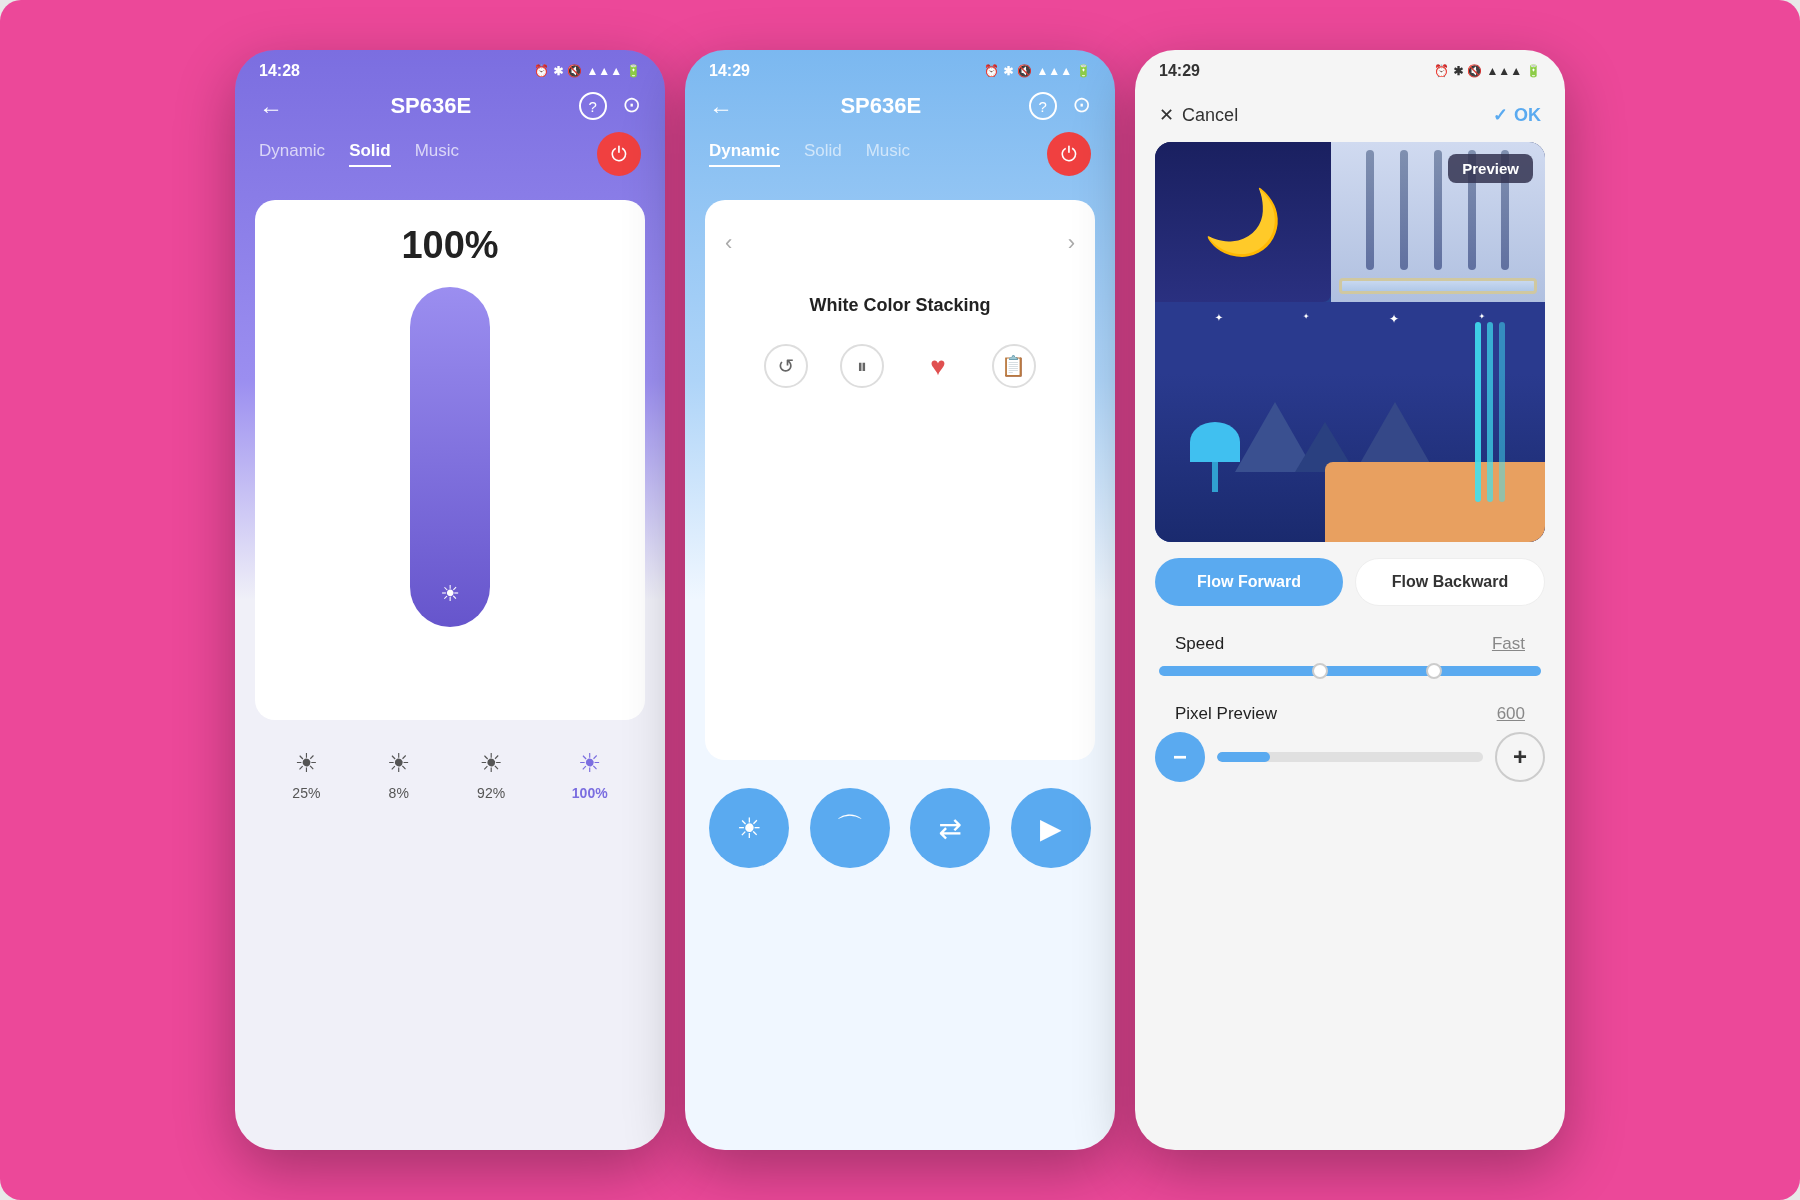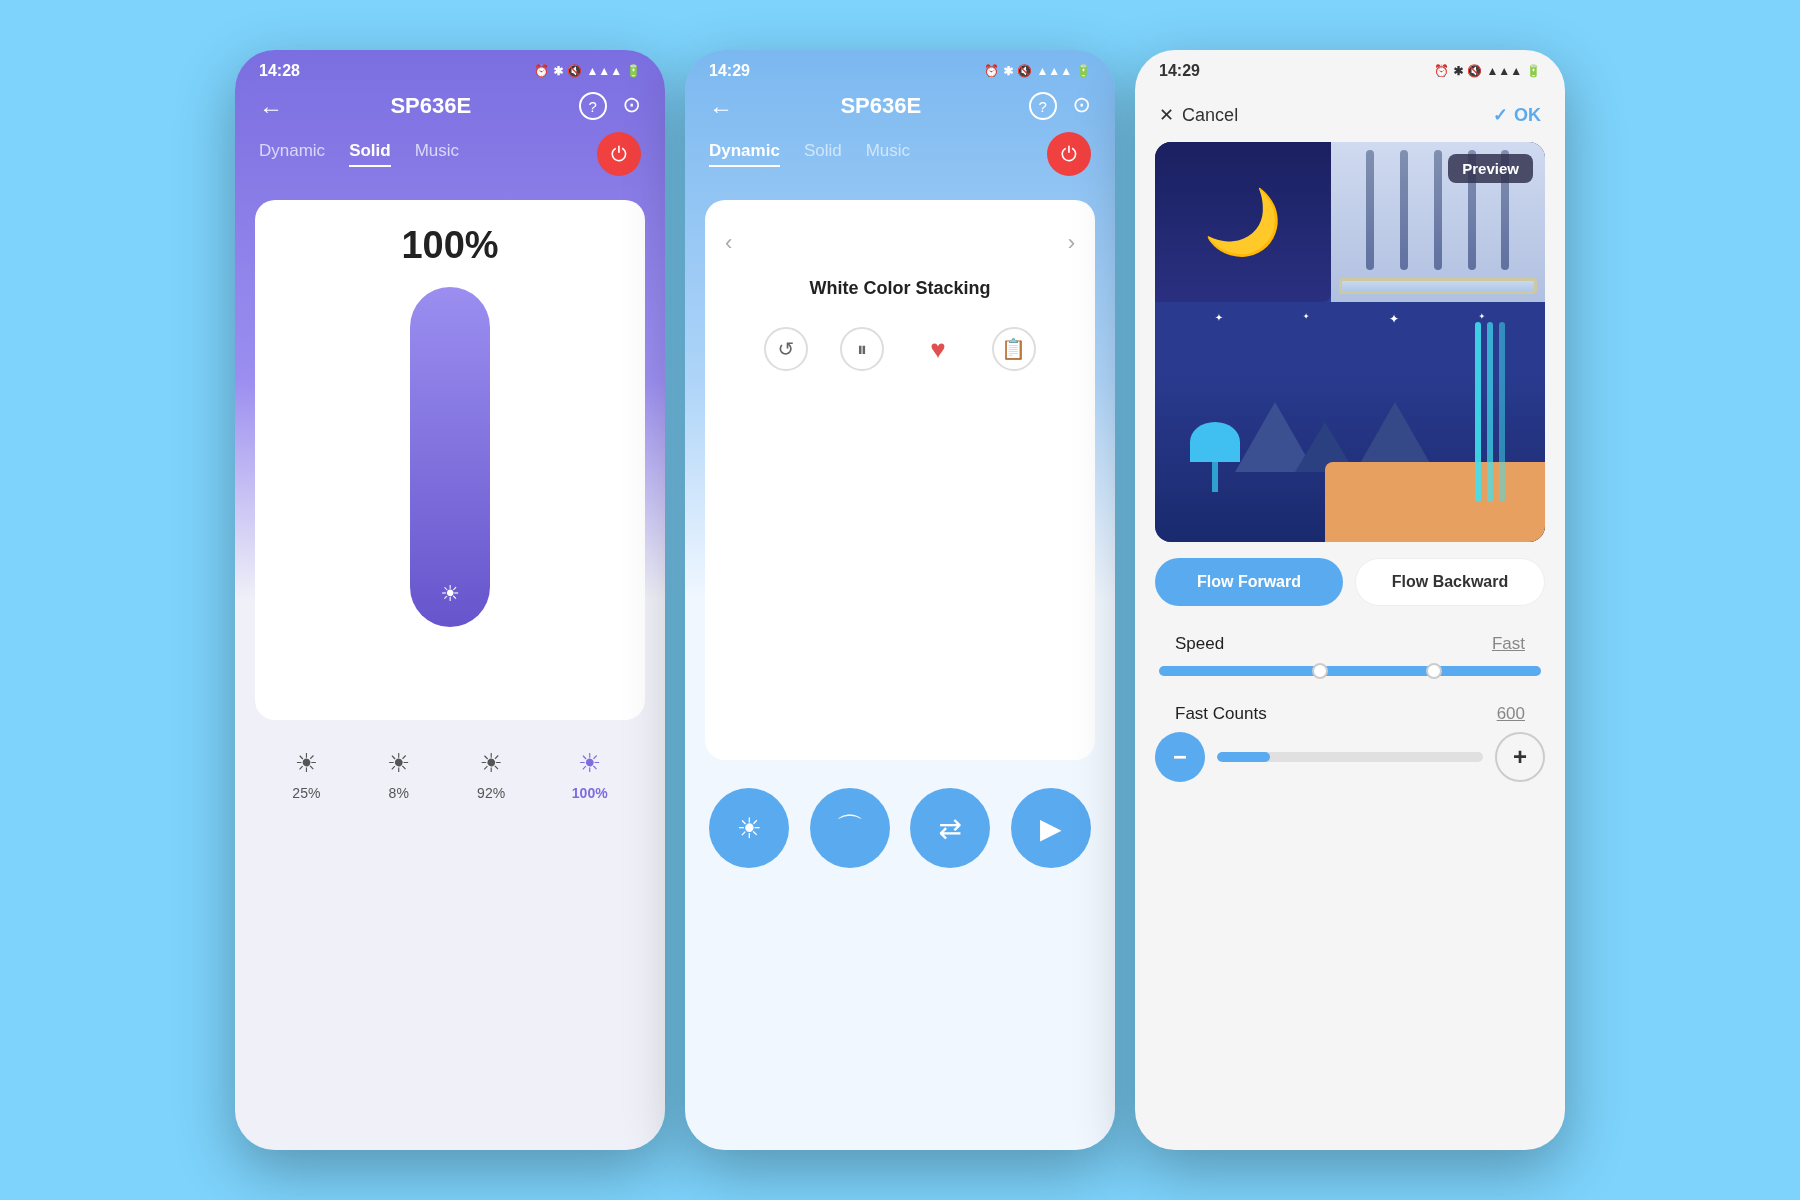--- a/index.html
+++ b/index.html
@@ -13,21 +13,22 @@
       height: 1200px;
       overflow: hidden;
     }
     .phones-container {
       display: flex;
       gap: 0px;
       align-items: center;
       justify-content: center;
       width: 100%;
       height: 100%;
-      background: #7dd3fc;
+      background: #ec4899;
+      border-radius: 21px;
     }
     .phone {
       width: 430px;
       height: 1100px;
       border-radius: 40px;
       overflow: hidden;
       position: relative;
       box-shadow: 0 20px 60px rgba(0,0,0,0.3);
       margin: 0 10px;
     }
@@ -225,21 +226,21 @@
       border-radius: 50%;
       display: flex;
       align-items: flex-end;
       justify-content: center;
       overflow: hidden;
     }
     .effect-name {
       font-size: 18px;
       font-weight: 700;
       color: #222;
-      margin: 12px 0 20px;
+      margin: 29px 0 20px;
     }
     .action-icons-row {
       display: flex;
       gap: 32px;
       align-items: center;
       margin: 8px 0 20px;
     }
     .action-icon {
       width: 44px;
       height: 44px;
@@ -745,21 +746,21 @@
       <span class="setting-value">Fast</span>
     </div>
     <div class="speed-slider-container">
       <div class="speed-slider-track">
         <div class="speed-thumb speed-thumb-1"></div>
         <div class="speed-thumb speed-thumb-2"></div>
       </div>
     </div>
 
     <div class="setting-row">
-      <span class="setting-label">Fast Counts</span>
+      <span class="setting-label">Pixel Preview</span>
       <span class="setting-value">600</span>
     </div>
     <div class="pixel-row">
       <div class="px-minus">
         <span>−</span>
       </div>
       <div class="px-track">
         <div class="px-fill"></div>
       </div>
       <div class="px-plus">

